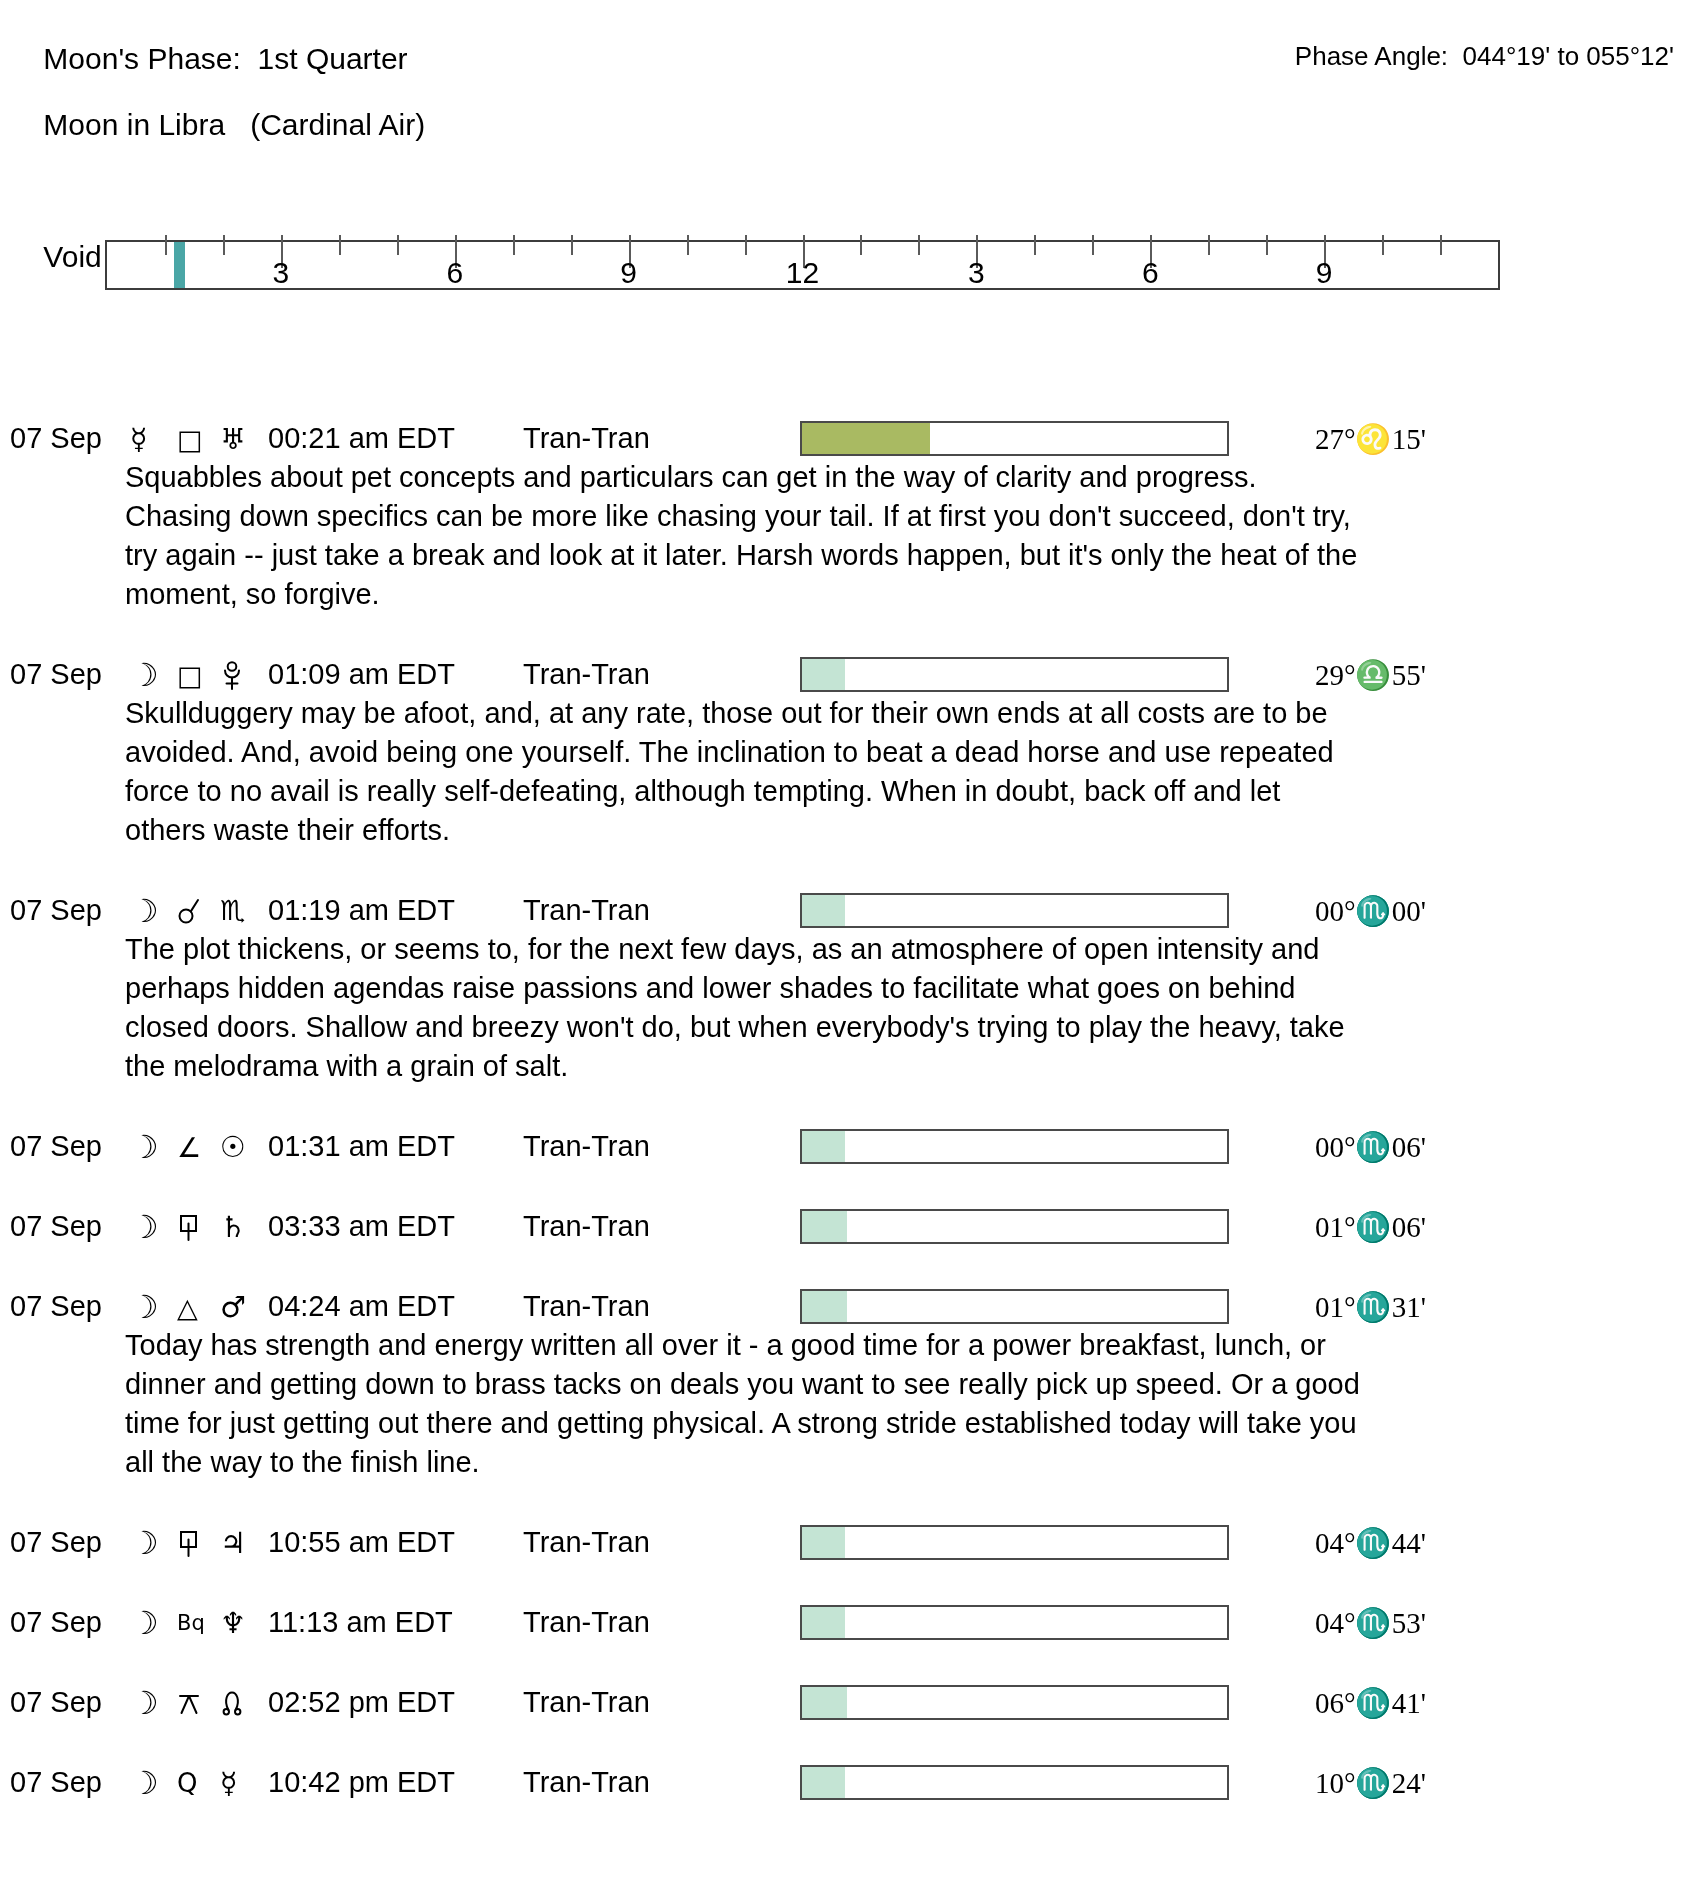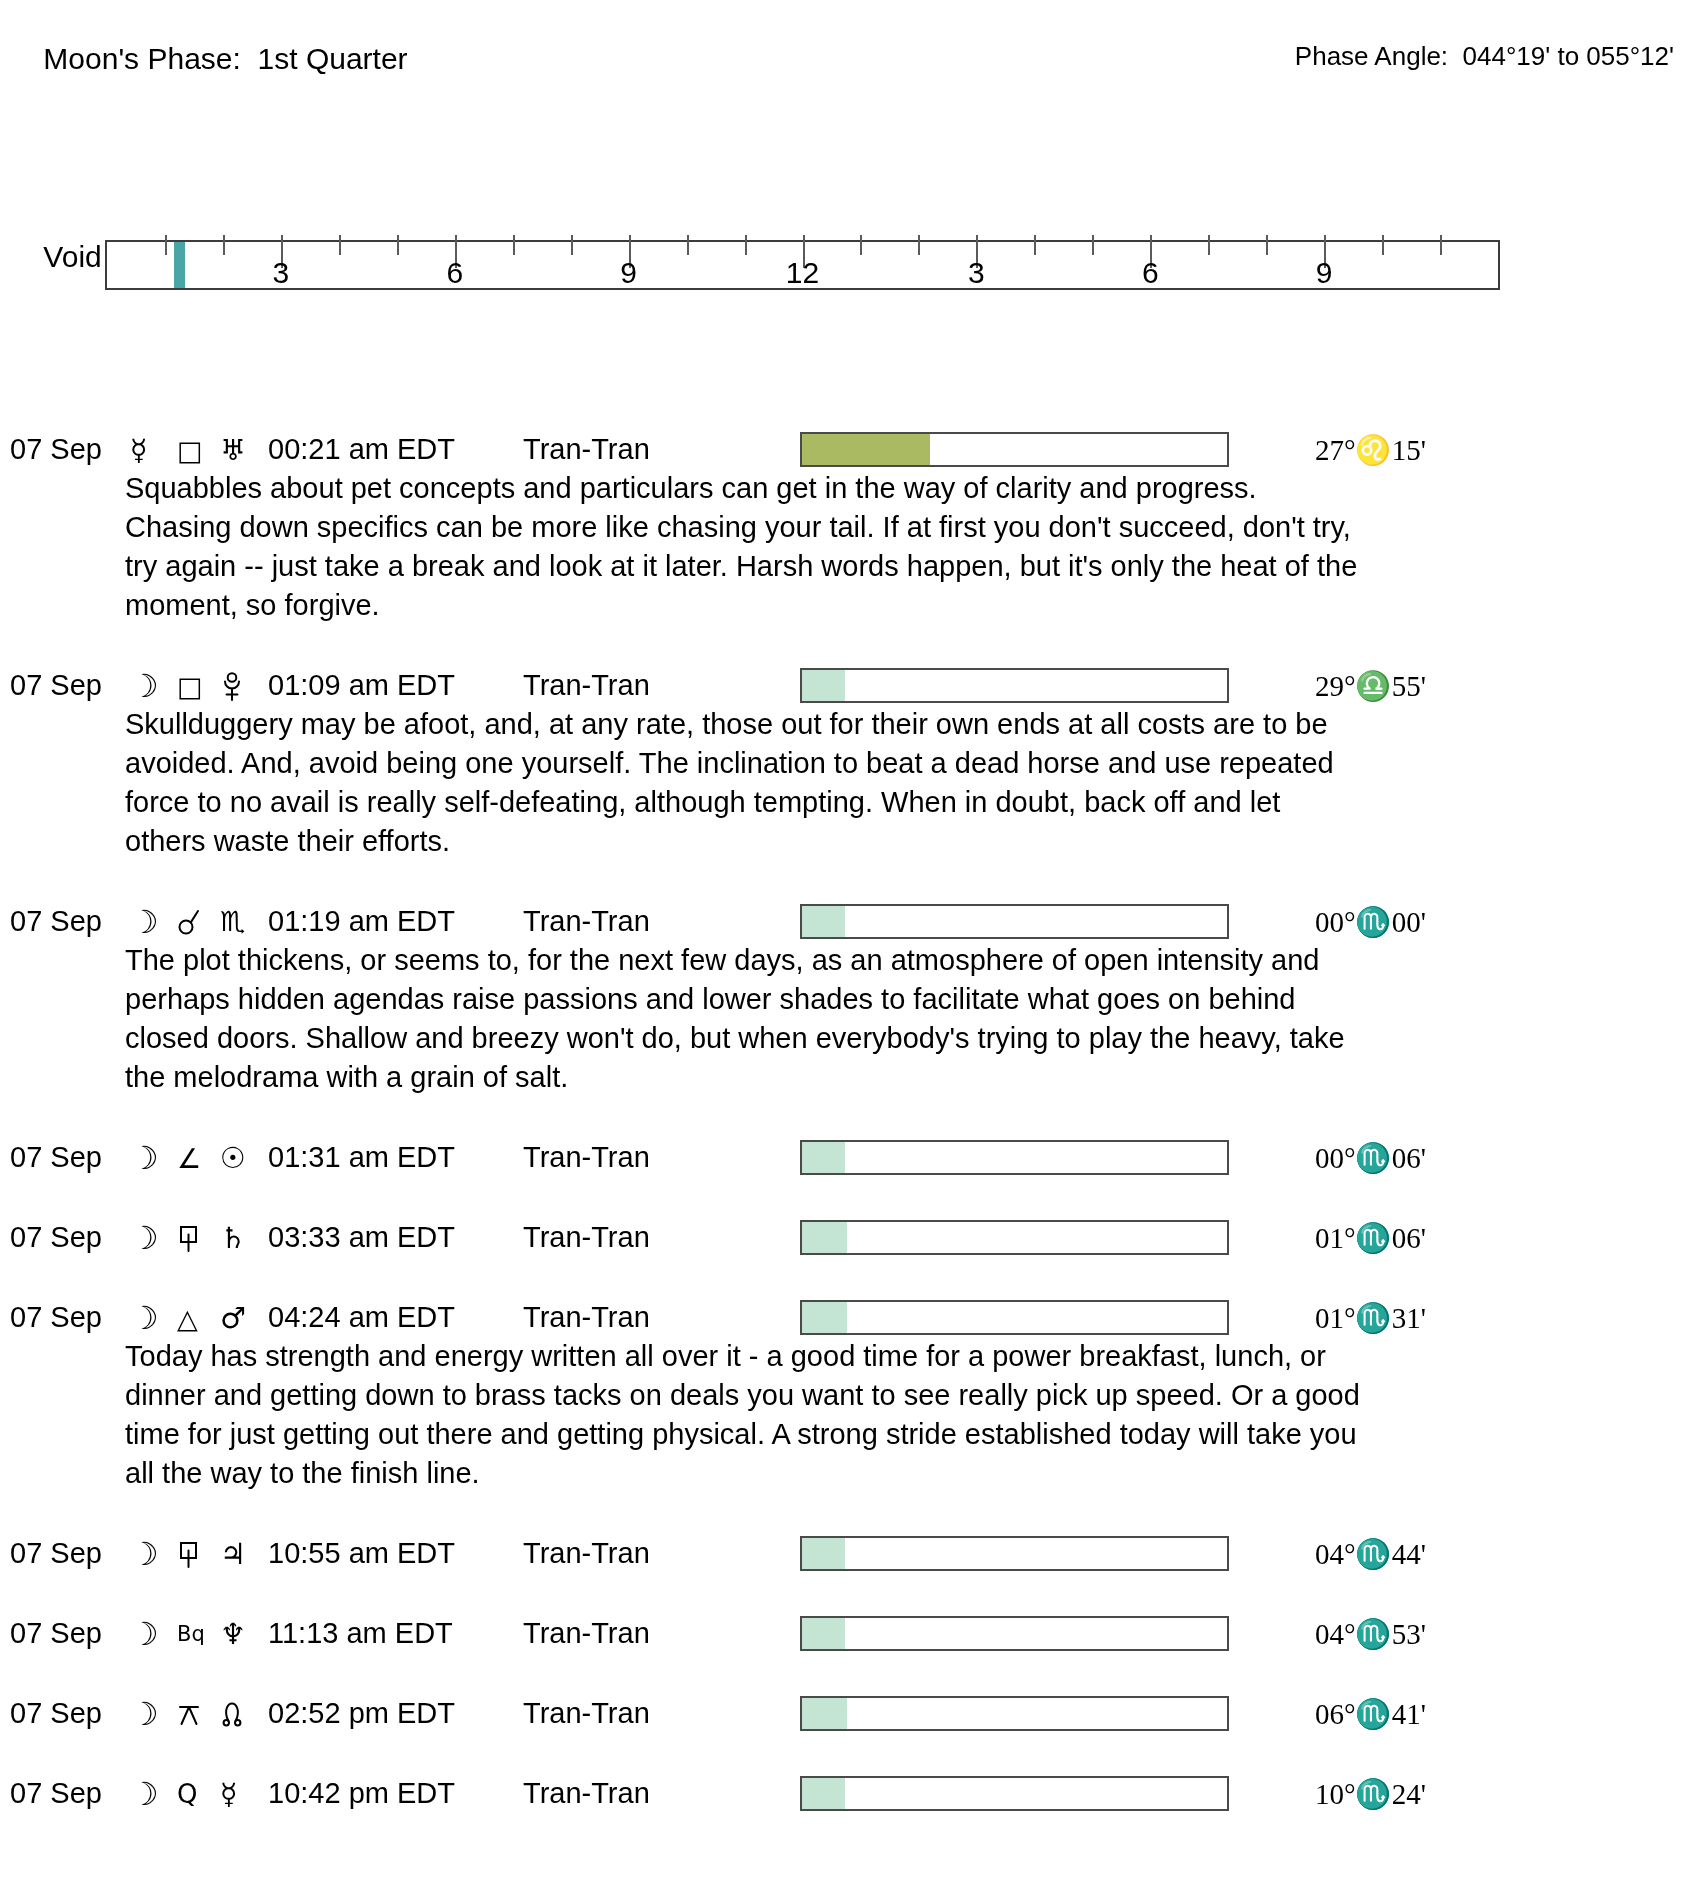--- a/index.html
+++ b/index.html
@@ -13,21 +13,21 @@
             border:2px solid #3c3c3c;background:#fff;box-sizing:border-box;}
   .tick{position:absolute;width:2px;background:#5a5a5a;}
   .tick.short{top:-7px;height:20px;}
   .tick.tall{top:-7px;height:33px;}
   .tl-label{position:absolute;top:14px;transform:translateX(-50%);font-size:30px;}
   #voc-marker{position:absolute;top:0;height:46px;}
   
   #aspects{position:absolute;left:0;top:420px;width:1682px;}
   #aspects-title{width:1624px;text-align:center;font-size:30px;margin:0 0 34px 0;}
   .block{margin:0 0 42px 0;}
-  .row{position:relative;height:38px;font-size:29px;margin-top:11px;}
+  .row{position:relative;height:38px;font-size:29px;}
   .row .date{position:absolute;left:10px;top:2px;}
   .row .g{position:absolute;top:0;height:38px;display:flex;align-items:center;}
   .row .g1{left:130px;}
   .row .gasp{left:177px;}
   .row .g2{left:220px;}
   .row .time{position:absolute;left:268px;top:2px;white-space:pre;}
   .row .type{position:absolute;left:523px;top:2px;}
   .row .bar{position:absolute;left:800px;top:1px;width:429px;height:35px;
             border:2px solid #4a4a4a;background:#fff;box-sizing:border-box;}
   .row .fill{height:100%;}
@@ -42,20 +42,23 @@
 <div id="page">
 
   <div class="abs hline" style="left:10px;top:8px;">
     <span>Moon's Phase:</span><span>  </span><span>1st Quarter</span>
   </div>
 
   <div class="abs angle" style="right:8px;top:10px;">
     <span>Phase Angle:</span><span>  </span><span>044°19' to 055°12'</span>
   </div>
 
+  <div class="abs hline" style="left:10px;top:74px;">
+    <span>Moon in Libra</span><span>   </span><span>(Cardinal Air)</span>
+  </div>
 
 
   <div class="abs hline" style="left:10px;top:206px;">
     <span>Void of Course Moon:</span><span>  </span><span>01:09a -  01:20a</span>
   </div>
 
   <div id="timeline">
       <div class="tick short" style="left: 4.16667%;"></div>
       <div class="tick short" style="left: 8.33333%;"></div>
       <div class="tick tall" style="left: 12.5%;"></div>

